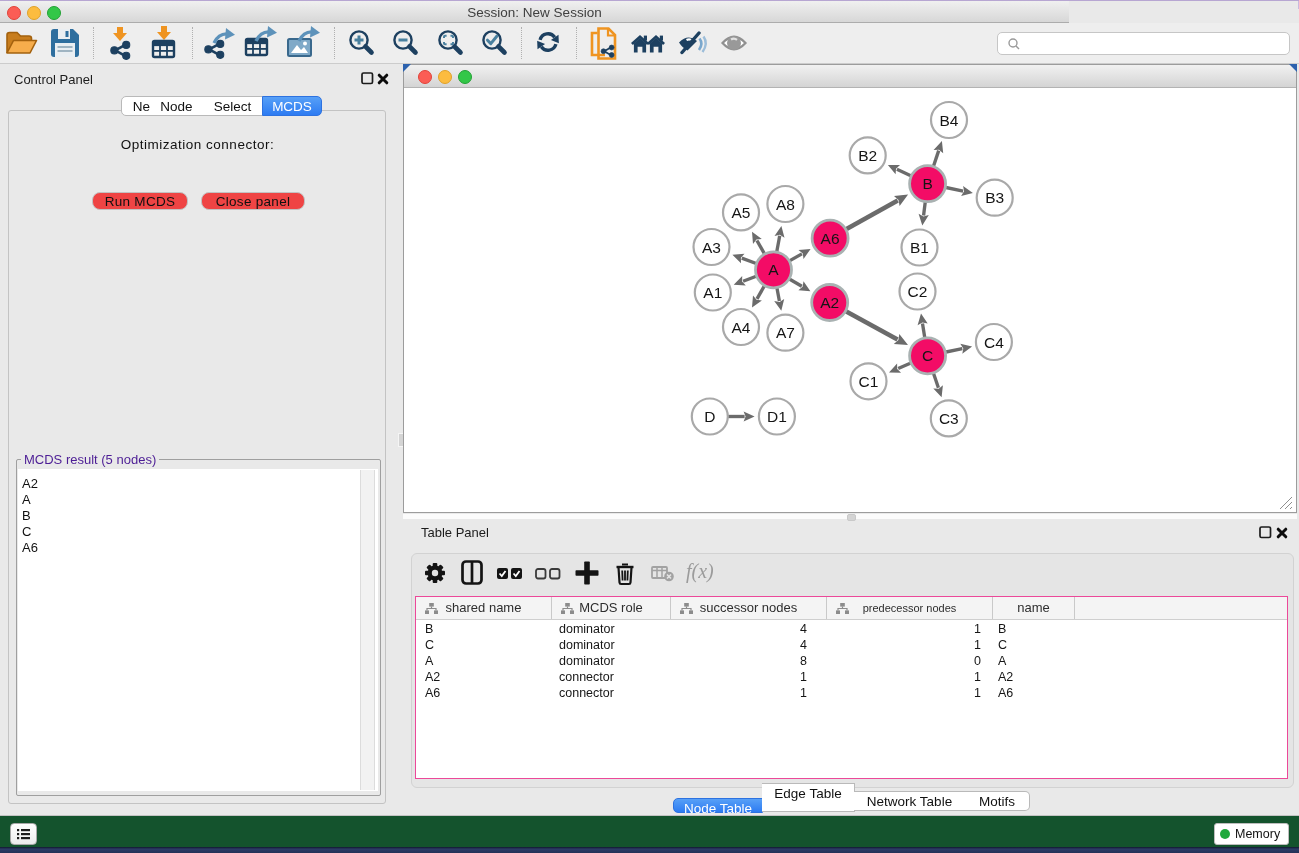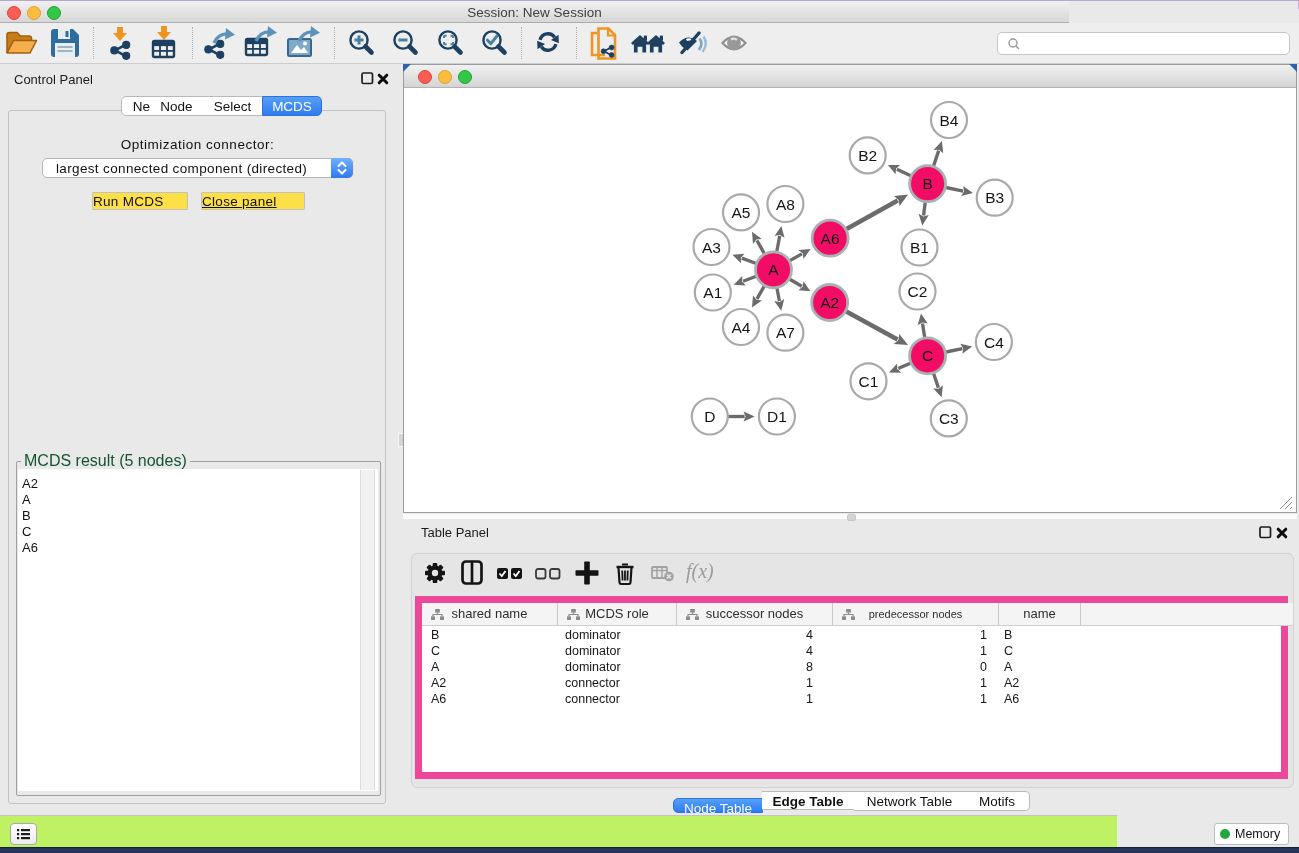--- a/index.html
+++ b/index.html
@@ -11,22 +11,22 @@
   .tl{border-radius:50%;width:12px;height:12px;top:5px;}
   .title{width:100%;text-align:center;top:4px;font-size:13px;color:#404040;}
   .toolbar{left:0;top:23px;width:1299px;height:40px;background:#eeeeee;border-bottom:1px solid #cccccc;}
   .tsep{top:4px;height:32px;width:0;border-left:1px dotted #b0b0b0;}
   .searchbox{left:997px;top:9px;width:291px;height:21px;background:#ffffff;
      border:1px solid #c6c6c6;border-radius:5px;}
   .panelhead{font-size:13px;color:#1c1c1c;}
   .tabseg{height:20px;line-height:20px;text-align:center;font-size:13.5px;color:#111;
      background:#ffffff;border:1px solid #b9b9b9;box-sizing:border-box;}
   .tabsel{background:linear-gradient(#57a0f7,#2d7bf2);color:#fff;border-color:#2d72e0;}
-  .btn{background:#fde047;border:1px solid #c2c2c2;border-radius:1px;box-sizing:border-box;
-     text-align:left;font-size:13.5px;letter-spacing:.3px;color:#111;}
+  .btn{background:#ef4444;border:1px solid #c2c2c2;border-radius:8px;box-sizing:border-box;
+     text-align:center;font-size:13.5px;letter-spacing:.3px;color:#111;}
   .winbar{background:linear-gradient(#f1f1f1,#d4d4d4);border-bottom:1px solid #b3b3b3;}
   .rowtxt{font-size:12.5px;color:#161616;}
   svg{display:block;}
 </style>
 </head>
 <body>
 
 <div class="abs" style="left:0;top:0;width:1299px;height:1px;background:#b7a6d2;"></div>
 <div class="abs" style="left:0;top:1px;width:1px;height:8px;background:#c9bade;"></div>
 <div class="abs" style="left:1298px;top:1px;width:1px;height:8px;background:#c9bade;"></div>
@@ -212,35 +212,26 @@
 
   <div class="abs" style="left:8px;top:46px;width:376px;height:692px;background:#e9e9e9;border:1px solid #c3c3c3;border-radius:3px;"></div>
 
   <div class="abs tabseg" style="left:78px;top:32px;width:73px;border-radius:5px 0 0 5px;margin-left:43px;">Network</div>
   <div class="abs tabseg" style="left:150px;top:32px;width:54px;border-left:none;">Node</div>
   <div class="abs tabseg" style="left:203px;top:32px;width:60px;border-left:none;">Select</div>
   <div class="abs tabseg tabsel" style="left:262px;top:32px;width:60px;border-radius:0 5px 5px 0;">MCDS</div>
 
   <div class="abs" style="left:0;top:73px;width:395px;text-align:center;font-size:13.5px;letter-spacing:.5px;color:#111;">Optimization connector:</div>
 
-  <div class="abs" style="left:42px;top:94px;width:311px;height:20px;background:#fff;border:1px solid #b5b5b5;border-radius:5px;box-sizing:border-box;">
-    <div class="abs" style="left:13px;top:2px;font-size:13.5px;letter-spacing:.35px;color:#111;">largest connected component (directed)</div>
-    <div class="abs" style="right:-1px;top:-1px;width:22px;height:20px;border-radius:0 5px 5px 0;background:linear-gradient(#70b1fb,#3078f0);">
-      <svg width="22" height="20" viewBox="0 0 22 20">
-        <path d="M7.5 8 L11 4.5 L14.5 8" stroke="#fff" stroke-width="2" fill="none" stroke-linecap="round" stroke-linejoin="round"></path>
-        <path d="M7.5 12 L11 15.5 L14.5 12" stroke="#fff" stroke-width="2" fill="none" stroke-linecap="round" stroke-linejoin="round"></path>
-      </svg>
-    </div>
-  </div>
 
   <div class="abs btn" style="left:92px;top:128px;width:96px;height:18px;line-height:17px;">Run MCDS</div>
-  <div class="abs btn" style="left:201px;top:128px;width:104px;height:18px;line-height:17px;text-decoration:underline;">Close panel</div>
+  <div class="abs btn" style="left:201px;top:128px;width:104px;height:18px;line-height:17px;">Close panel</div>
 
   <fieldset class="abs" style="left:16px;top:388px;width:363px;height:342px;border:1px solid #9f9f9f;border-radius:2px;margin:0;padding:0;">
-    <legend style="font-size:16px;color:#14532d;margin-left:4px;padding:0 3px;">MCDS result (5 nodes)</legend>
+    <legend style="font-size:13px;color:#4c1d95;margin-left:4px;padding:0 3px;">MCDS result (5 nodes)</legend>
   </fieldset>
   <div class="abs" style="left:18px;top:405px;width:360px;height:322px;background:#ffffff;">
     <div class="abs" style="left:4px;top:7px;font-size:13px;color:#111;line-height:16px;">A2<br>A<br>B<br>C<br>A6</div>
     <div class="abs" style="right:3px;top:1px;width:13px;height:320px;background:#f2f2f2;border-left:1px solid #dcdcdc;border-right:1px solid #dcdcdc;"></div>
   </div>
 </div>
 
 <div class="abs" style="left:403px;top:514px;width:894px;height:4.5px;background:#fbfbfb;"></div>
 <div class="abs" style="left:398px;top:433px;width:5px;height:12px;background:#d4d4d4;border:1px solid #f5f5f5;"></div>
 <div class="abs" style="left:847px;top:514px;width:7px;height:5px;background:#d4d4d4;border:1px solid #c9c9c9;border-radius:2px;"></div>
@@ -411,21 +402,21 @@
         <rect x="3" y="8" width="15" height="11" rx="1" fill="none" stroke-width="1.8"></rect>
         <line x1="3" y1="11.5" x2="18" y2="11.5" stroke-width="1.5"></line>
         <line x1="8" y1="8" x2="8" y2="19" stroke-width="1.5"></line>
         <line x1="13" y1="8" x2="13" y2="19" stroke-width="1.5"></line>
       </g>
       <circle cx="20" cy="17.5" r="4.8" fill="#a2a2a2"></circle>
       <path d="M18 15.5 l4 4 M18 19.5 l4 -4" stroke="#e5e5e5" stroke-width="1.6"></path>
     </svg>
   <div class="abs" style="left:283px;top:41px;font-family:'Liberation Serif',serif;font-style:italic;font-size:20px;color:#9b9b9b;">f(x)</div>
 
-  <div class="abs" style="left:12px;top:77px;width:873px;height:183px;background:#ffffff;border:7px solid #ec4899;box-sizing:border-box;">
+  <div class="abs" style="left:12px;top:77px;width:873px;height:183px;background:#ffffff;border:1px solid #ec4899;box-sizing:border-box;">
 <div class="abs" style="left:0;top:0;width:871px;height:22px;background:#f4f4f4;border-bottom:1px solid #cfcfcf;"></div>
     <div class="abs" style="left:0px;top:0;width:136px;height:22px;border-right:1px solid #c9c9c9;box-sizing:border-box;text-align:center;font-size:13px;color:#2e2e2e;line-height:22px;">shared name</div>
     <div class="abs" style="left:136px;top:0;width:119px;height:22px;border-right:1px solid #c9c9c9;box-sizing:border-box;text-align:center;font-size:13px;color:#2e2e2e;line-height:22px;">MCDS role</div>
     <div class="abs" style="left:255px;top:0;width:156px;height:22px;border-right:1px solid #c9c9c9;box-sizing:border-box;text-align:center;font-size:13px;color:#2e2e2e;line-height:22px;">successor nodes</div>
     <div class="abs" style="left:411px;top:0;width:166px;height:22px;border-right:1px solid #c9c9c9;box-sizing:border-box;text-align:center;font-size:11px;color:#2e2e2e;line-height:22px;">predecessor nodes</div>
     <div class="abs" style="left:577px;top:0;width:82px;height:22px;border-right:1px solid #c9c9c9;box-sizing:border-box;text-align:center;font-size:13px;color:#2e2e2e;line-height:22px;">name</div>
     <svg class="abs" style="left:0;top:0;" width="871" height="22" viewBox="0 0 871 22">
         <g transform="translate(9,6)" fill="#8c8c8c" stroke="#8c8c8c">
           <rect x="4.2" y="0" width="4.6" height="3.6" stroke="none"></rect>
           <rect x="0" y="7.4" width="4" height="3.6" stroke="none"></rect>
@@ -472,26 +463,26 @@
     <div class="abs rowtxt" style="left:411px;top:73.30000000000001px;width:154px;text-align:right;">1</div>
     <div class="abs rowtxt" style="left:582px;top:73.30000000000001px;">A2</div>
     <div class="abs rowtxt" style="left:9px;top:89.4px;">A6</div>
     <div class="abs rowtxt" style="left:143px;top:89.4px;">connector</div>
     <div class="abs rowtxt" style="left:255px;top:89.4px;width:136px;text-align:right;">1</div>
     <div class="abs rowtxt" style="left:411px;top:89.4px;width:154px;text-align:right;">1</div>
     <div class="abs rowtxt" style="left:582px;top:89.4px;">A6</div>
   </div>
 
   <div class="abs tabseg tabsel" style="left:270px;top:279px;width:90px;height:15px;line-height:19.5px;border-radius:5px 0 0 5px;">Node Table</div>
-  <div class="abs tabseg" style="left:359px;top:272px;width:93px;height:19px;line-height:19.5px;border-left:none;font-weight:bold;">Edge Table</div>
+  <div class="abs tabseg" style="left:359px;top:264px;width:93px;height:29px;line-height:19.5px;border-left:none;">Edge Table</div>
   <div class="abs tabseg" style="left:451px;top:272px;width:112px;height:19.5px;line-height:19.5px;border-left:none;">Network Table</div>
   <div class="abs tabseg" style="left:562px;top:272px;width:65px;height:19.5px;line-height:19.5px;border-left:none;border-radius:0 5px 5px 0;">Motifs</div>
 </div>
 
-<div class="abs" style="left:0;top:815px;width:1117px;height:32px;background:#bef264;border-top:1px solid #c3c3c3;">
+<div class="abs" style="left:0;top:815px;width:1299px;height:32px;background:#14532d;border-top:1px solid #c3c3c3;">
   <div class="abs" style="left:10px;top:7px;width:27px;height:22px;background:linear-gradient(#ffffff,#ececec);border:1px solid #a8a8a8;border-radius:4px;box-sizing:border-box;">
     <svg width="25" height="20" viewBox="0 0 25 20">
       <g fill="#1c1c1c">
         <rect x="6" y="5" width="2.2" height="2.2"></rect>
           <rect x="10" y="5" width="9" height="2.2"></rect>
         <rect x="6" y="9" width="2.2" height="2.2"></rect>
           <rect x="10" y="9" width="9" height="2.2"></rect>
         <rect x="6" y="13" width="2.2" height="2.2"></rect>
           <rect x="10" y="13" width="9" height="2.2"></rect>
       </g>

